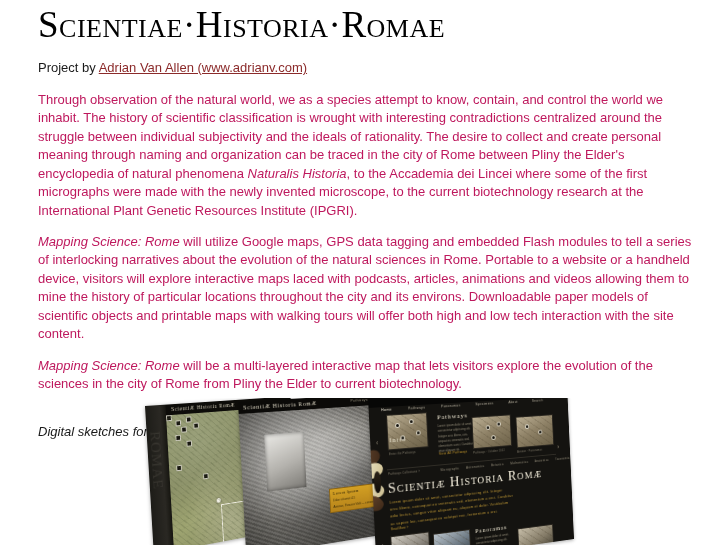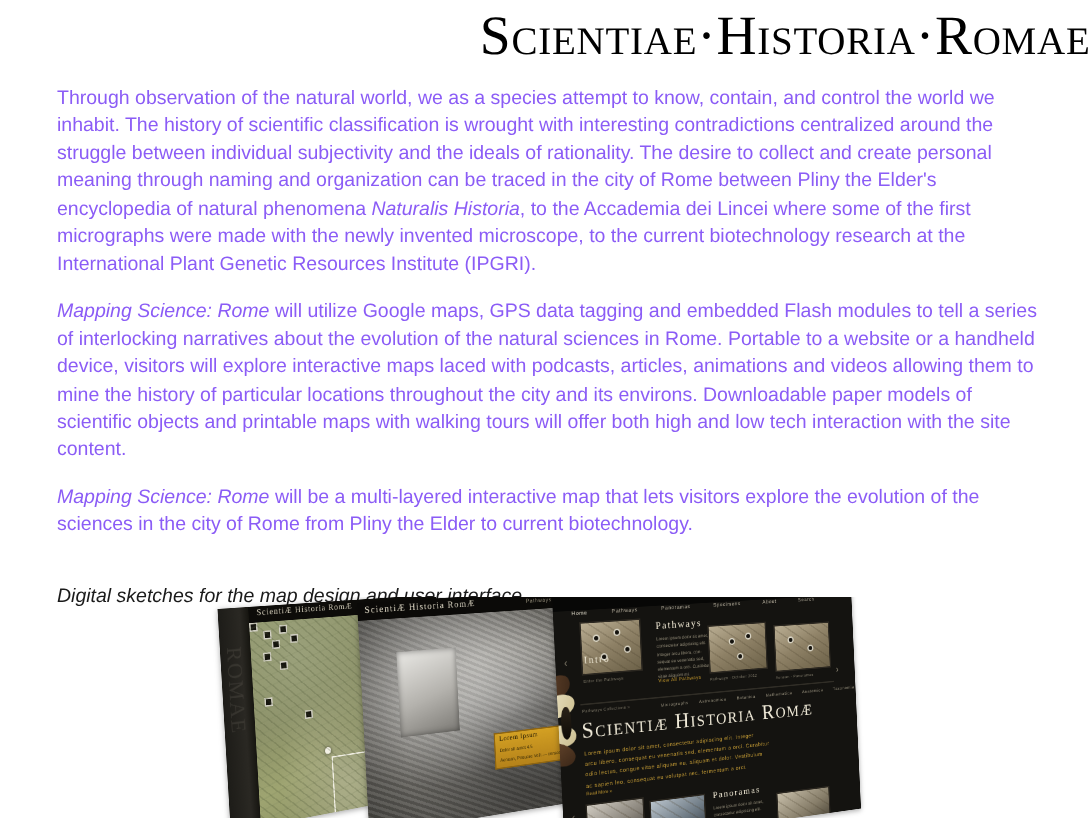--- a/index.html
+++ b/index.html
@@ -19,21 +19,20 @@
   .page {
     position: relative;
     width: 727px;
     height: 545px;
     overflow: hidden;
   }
 
   
   .masthead {
     padding: 6px 0 0 38px;
-    text-align: right;
   }
   .site-title {
     font-family: "Liberation Serif", serif;
     font-size: 37px;
     line-height: 1.0;
     letter-spacing: 0.5px;
     color: #000000;
     font-variant: small-caps;
     font-weight: normal;
     margin: 0;
@@ -59,21 +58,21 @@
     margin: 16px 0 0 0;
     line-height: 1.45;
   }
   .byline a {
     color: #8b2a2a;
     text-decoration: underline;
   }
   p.body-text {
     font-size: 13px;
     line-height: 1.42;
-    color: #8b5cf6;
+    color: #be185d;
     margin: 13px 0 0 0;
     text-align: left;
   }
   p.body-text em,
   .italic {
     font-style: italic;
   }
   .sketch-caption {
     font-size: 13px;
     font-style: italic;
@@ -378,20 +377,21 @@
 <body>
 
 <div class="page">
 
   <div class="masthead">
     <h1 class="site-title">Scientiae·Historia·Romae</h1>
   </div>
 
   <div class="content">
 
+    <div class="byline"><span>Project by </span><a href="#">Adrian Van Allen (www.adrianv.com)</a></div>
 
     <p class="body-text"><span>Through observation of the natural world, we as a species attempt to know, contain, and control the world we inhabit. The history of scientific classification is wrought with interesting contradictions centralized around the struggle between individual subjectivity and the ideals of rationality. The desire to collect and create personal meaning through naming and organization can be traced in the city of Rome between Pliny the Elder's encyclopedia of natural phenomena </span><em>Naturalis Historia</em><span>, to the Accademia dei Lincei where some of the first micrographs were made with the newly invented microscope, to the current biotechnology research at the International Plant Genetic Resources Institute (IPGRI).</span></p>
 
     <p class="body-text"><em>Mapping Science: Rome</em><span> will utilize Google maps, GPS data tagging and embedded Flash modules to tell a series of interlocking narratives about the evolution of the natural sciences in Rome. Portable to a website or a handheld device, visitors will explore interactive maps laced with podcasts, articles, animations and videos allowing them to mine the history of particular locations throughout the city and its environs. Downloadable paper models of scientific objects and printable maps with walking tours will offer both high and low tech interaction with the site content.</span></p>
 
     <p class="body-text"><em>Mapping Science: Rome</em><span> will be a multi-layered interactive map that lets visitors explore the evolution of the sciences in the city of Rome from Pliny the Elder to current biotechnology.</span></p>
 
     <div class="sketch-caption">Digital sketches for the map design and user interface</div>
   </div>
 

